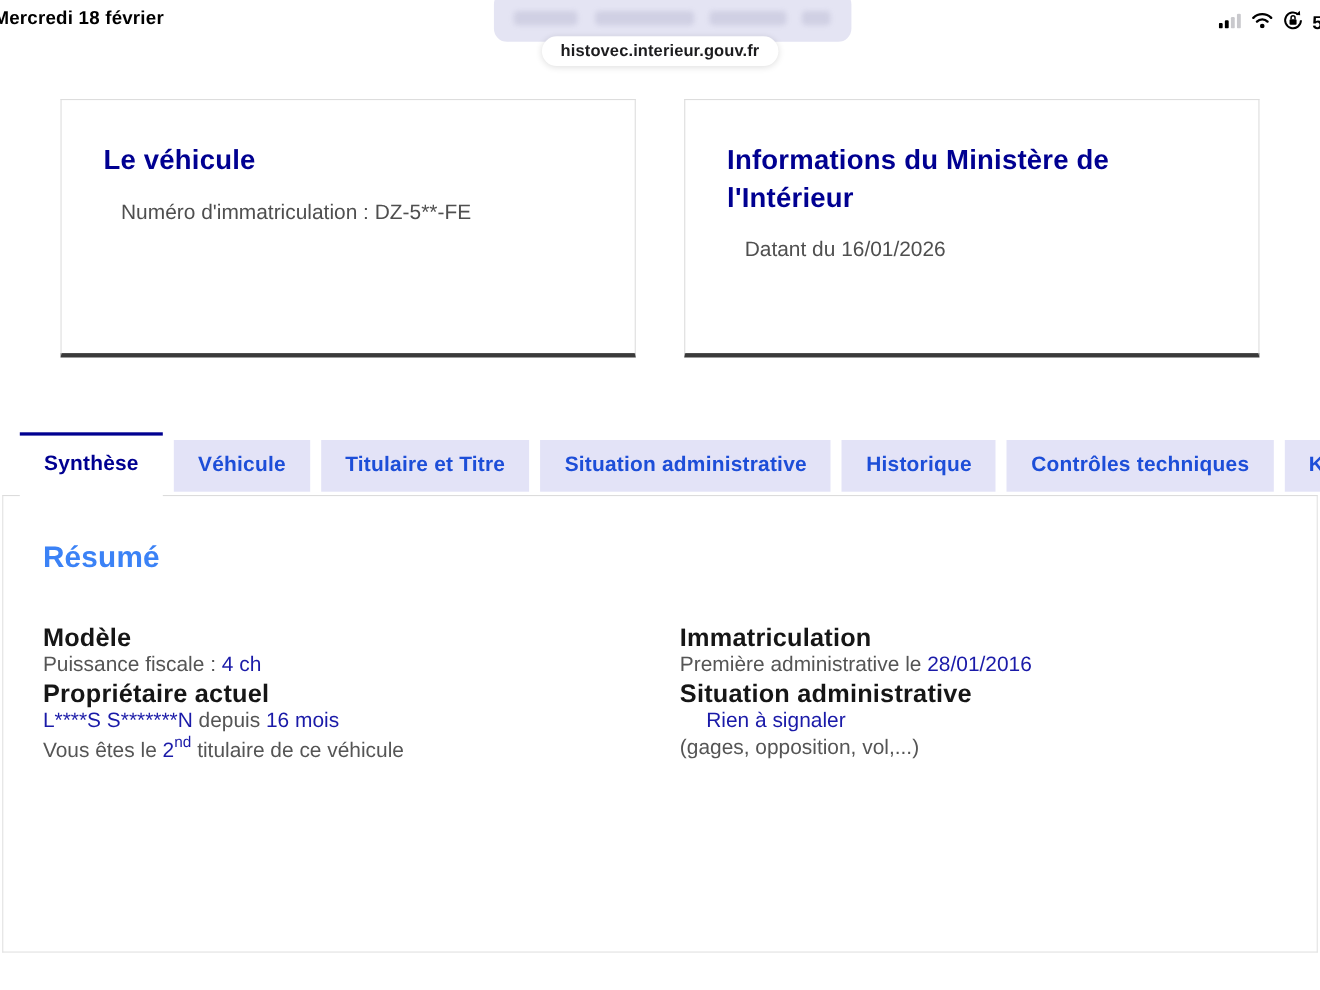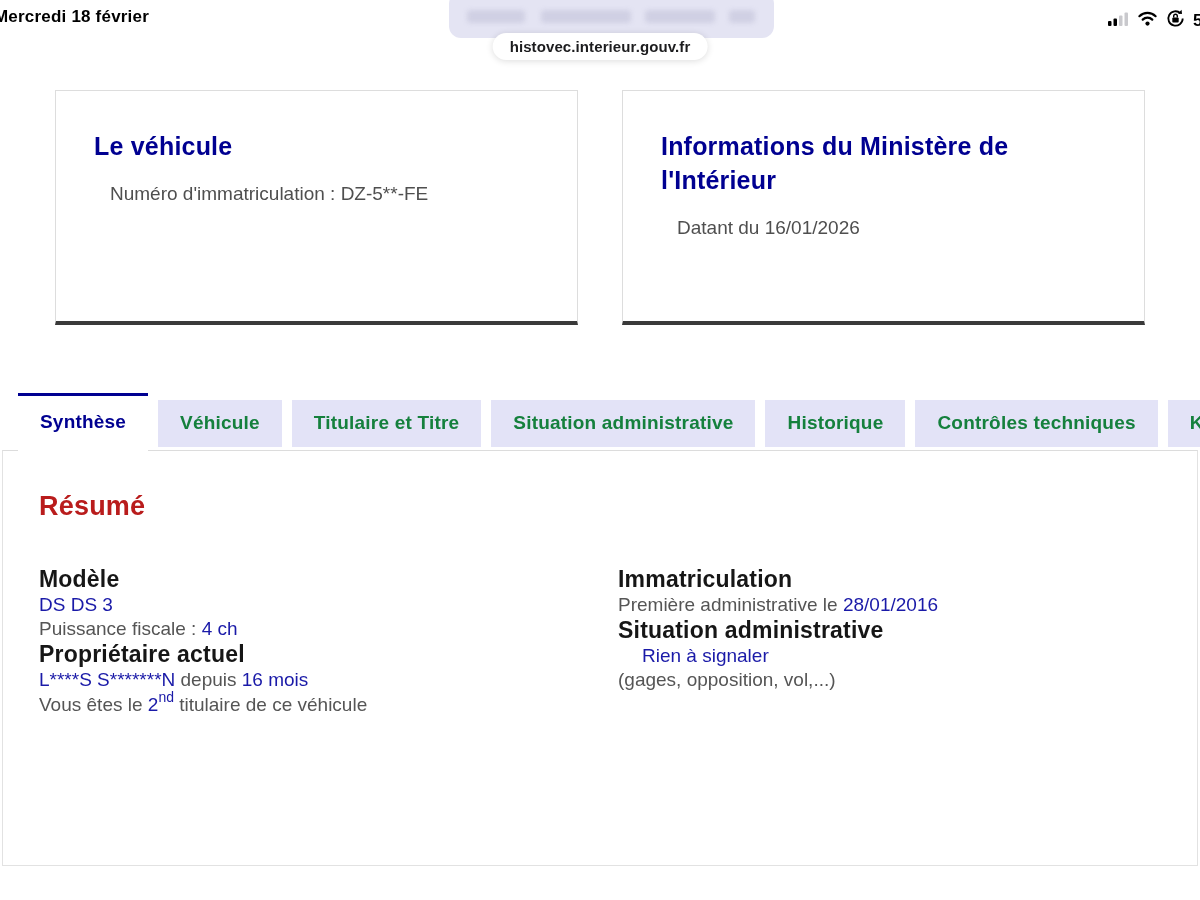--- a/index.html
+++ b/index.html
@@ -45,36 +45,36 @@
     margin:0 0 17px 0;font-size:25px;line-height:1.36;font-weight:700;color:#000091;letter-spacing:.2px;
   }
   .card p{margin:16px;font-size:19px;color:#4f4f4f;line-height:1.45;}
 
   
   .tabs{
     position:absolute;top:393px;left:18px;width:1400px;height:59px;
     display:flex;align-items:flex-end;gap:10px;z-index:3;
   }
   .tab{
-    box-sizing:border-box;border:none;background:#e3e3f7;color:#15803d;
+    box-sizing:border-box;border:none;background:#e3e3f7;color:#1d4ed8;
     font-family:inherit;font-size:19px;font-weight:700;letter-spacing:.2px;
     padding:12px 22px 13px 22px;margin-bottom:5px;white-space:nowrap;cursor:pointer;
   }
   .tab.active{
     background:#fff;color:#000091;border-top:3px solid #000091;
     padding:13px 22px 17px 22px;margin-bottom:0;height:59px;
   }
 
   
   .panel{
     position:absolute;top:450px;left:2px;width:1196px;height:416px;z-index:1;
     box-sizing:border-box;background:#fff;
     border:1px solid #e2e2e2;border-top:1px solid #dcdcdc;
   }
-  .panel h1{margin:40px 0 0 36px;font-size:27px;font-weight:700;color:#b91c1c;letter-spacing:.2px;}
+  .panel h1{margin:40px 0 0 36px;font-size:27px;font-weight:700;color:#3b82f6;letter-spacing:.2px;}
   .cols{display:flex;margin-top:44px;padding-left:36px;}
   .col{flex:1;min-width:0;}
   .col h3{margin:0;font-size:23px;font-weight:700;color:#161616;letter-spacing:.2px;}
   .col p{margin:0;font-size:19px;line-height:1.25;}
   .gray{color:#555555;}
   .blue{color:#1a1aa8;}
   .mt-line{margin-top:26px;}
   .mt-small{margin-top:9px;}
   .h-owner{margin-top:44px;}
   .owner-line{margin-top:8px;}
@@ -147,21 +147,20 @@
     <button class="tab">Kilométrage</button>
   </nav>
 
   <div class="panel">
     <h1>Résumé</h1>
 
     <div class="cols">
 
       <div class="col">
         <h3>Modèle</h3>
-        <p class="blue mt-line">DS DS 3</p>
         <p class="mt-small"><span class="gray">Puissance fiscale : </span><span class="blue">4 ch</span></p>
 
         <h3 class="h-owner">Propriétaire actuel</h3>
         <p class="owner-line"><span class="blue">L****S S*******N</span><span class="gray"> depuis </span><span class="blue">16 mois</span></p>
         <p class="rank-line"><span class="gray">Vous êtes le </span><span class="blue">2</span><sup class="ord blue">nd</sup><span class="gray"> titulaire de ce véhicule</span></p>
       </div>
 
       <div class="col">
         <h3>Immatriculation</h3>
         <p class="mt-line"><span class="gray">Première administrative le </span><span class="blue">28/01/2016</span></p>

